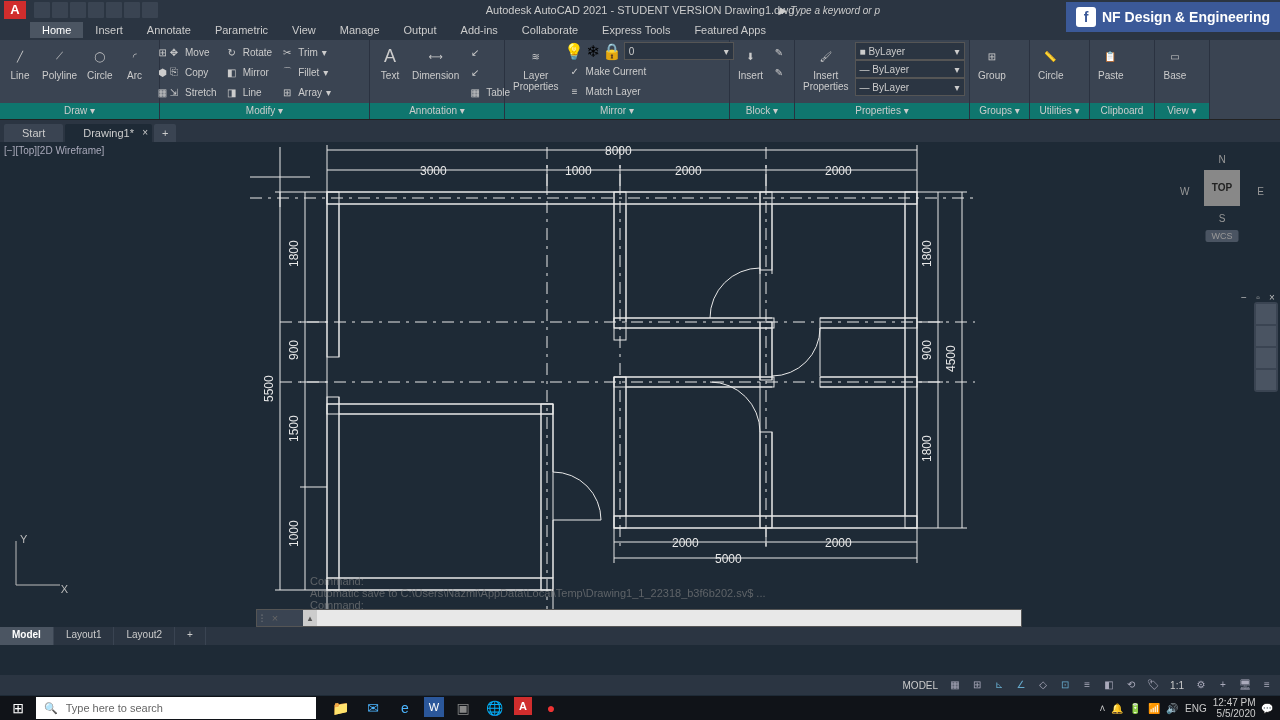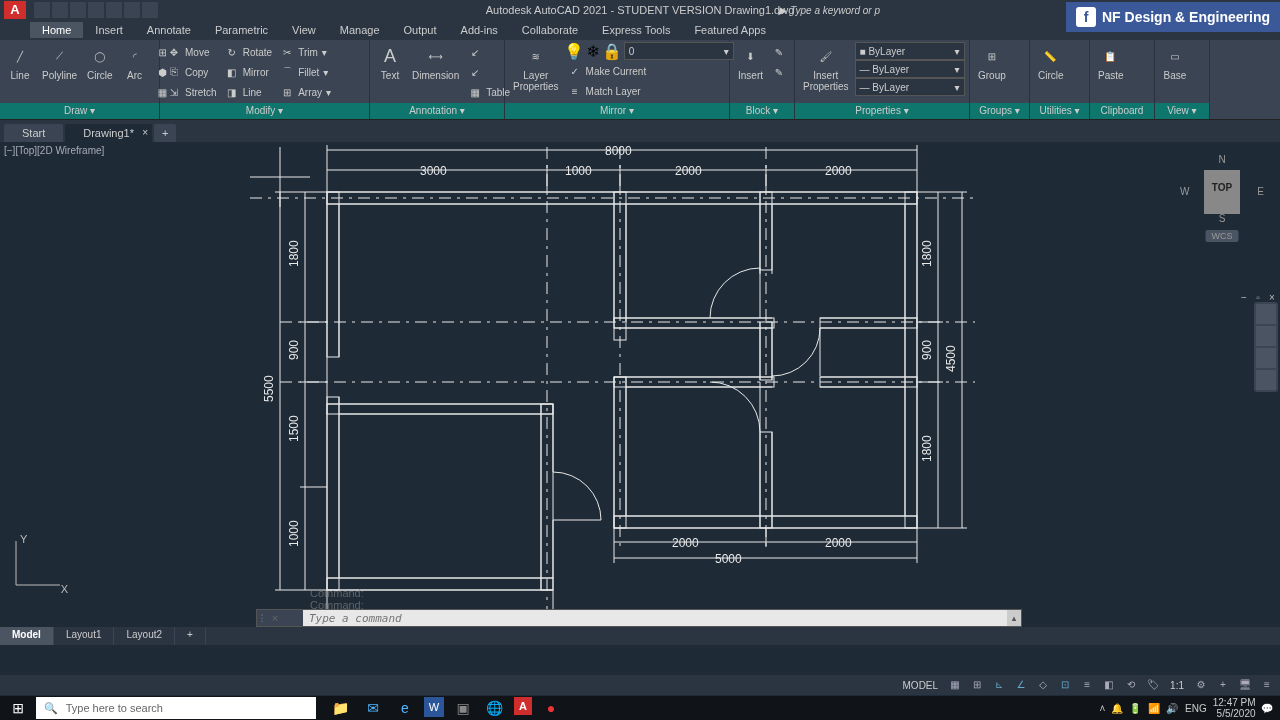--- a/index.html
+++ b/index.html
@@ -40,21 +40,21 @@
 .filetab.add { padding: 3px 8px; }
 
 .canvas { position: absolute; top: 142px; left: 0; right: 0; bottom: 75px; background: #1e2a36; }
 .viewport-label { position: absolute; top: 3px; left: 4px; color: #aab; font-size: 10px; }
 .drawing { position: absolute; inset: 0; }
 .drawing line, .drawing path, .drawing rect, .drawing circle { stroke: #e8e8e8; fill: none; }
 .dim-text { fill: #e8e8e8; font-size: 12px; stroke: none; }
 .hatch { fill: #e8e8e8; fill-opacity: 0.08; }
 
 .viewcube { position: absolute; top: 10px; right: 18px; width: 80px; height: 90px; color: #999; font-size: 10px; text-align: center; }
-.viewcube .cube { width: 36px; height: 44px; background: #888; color: #222; line-height: 36px; margin: 18px auto 0; font-size: 10px; font-weight: bold; }
+.viewcube .cube { width: 36px; height: 36px; background: #888; color: #222; line-height: 36px; margin: 18px auto 0; font-size: 10px; font-weight: bold; }
 .viewcube .n { position: absolute; top: 2px; left: 0; right: 0; }
 .viewcube .s { position: absolute; bottom: 18px; left: 0; right: 0; }
 .viewcube .w { position: absolute; left: -2px; top: 34px; }
 .viewcube .e { position: absolute; right: -2px; top: 34px; }
 .wcs { position: absolute; bottom: 0; left: 50%; transform: translateX(-50%); background: #4a5462; padding: 1px 6px; border-radius: 2px; font-size: 9px; }
 
 .navbar { position: absolute; top: 160px; right: 2px; width: 24px; display: flex; flex-direction: column; gap: 2px; background: #3a4452; padding: 2px; border-radius: 3px; }
 .nav-btn { width: 20px; height: 20px; background: #4a5462; }
 
 .ucs-icon { position: absolute; bottom: 50px; left: 8px; color: #bbb; font-size: 11px; }
@@ -521,28 +521,28 @@
     <svg width="60" height="60">
         <line x1="8" y1="52" x2="8" y2="8" stroke="#bbb"></line>
         <line x1="8" y1="52" x2="52" y2="52" stroke="#bbb"></line>
       </svg>
     <span style="position:absolute;top:0;left:12px">Y</span>
     <span style="position:absolute;bottom:0;right:0">X</span>
   </div>
 
   <div class="cmdhist">
     <div class="l">Command:</div>
+    <div class="l">Automatic save to C:\Users\Nazmi\AppData\Local\Temp\Drawing1_1_22318_b3f6b202.sv$ ...</div>
     <div class="l">Command:</div>
   </div>
 
   <div class="cmdline">
     <div class="handle">⋮</div>
     <div class="xbtn">×</div>
     <div class="prompt"></div>
-    <input placeholder="Type a command" style="">
     <div class="drop">▴</div>
   </div>
 
   <div class="layouttabs">
     <div class="layouttab active">Model</div>
     <div class="layouttab">Layout1</div>
     <div class="layouttab">Layout2</div>
     <div class="layouttab">+</div>
   </div>
 </div>

